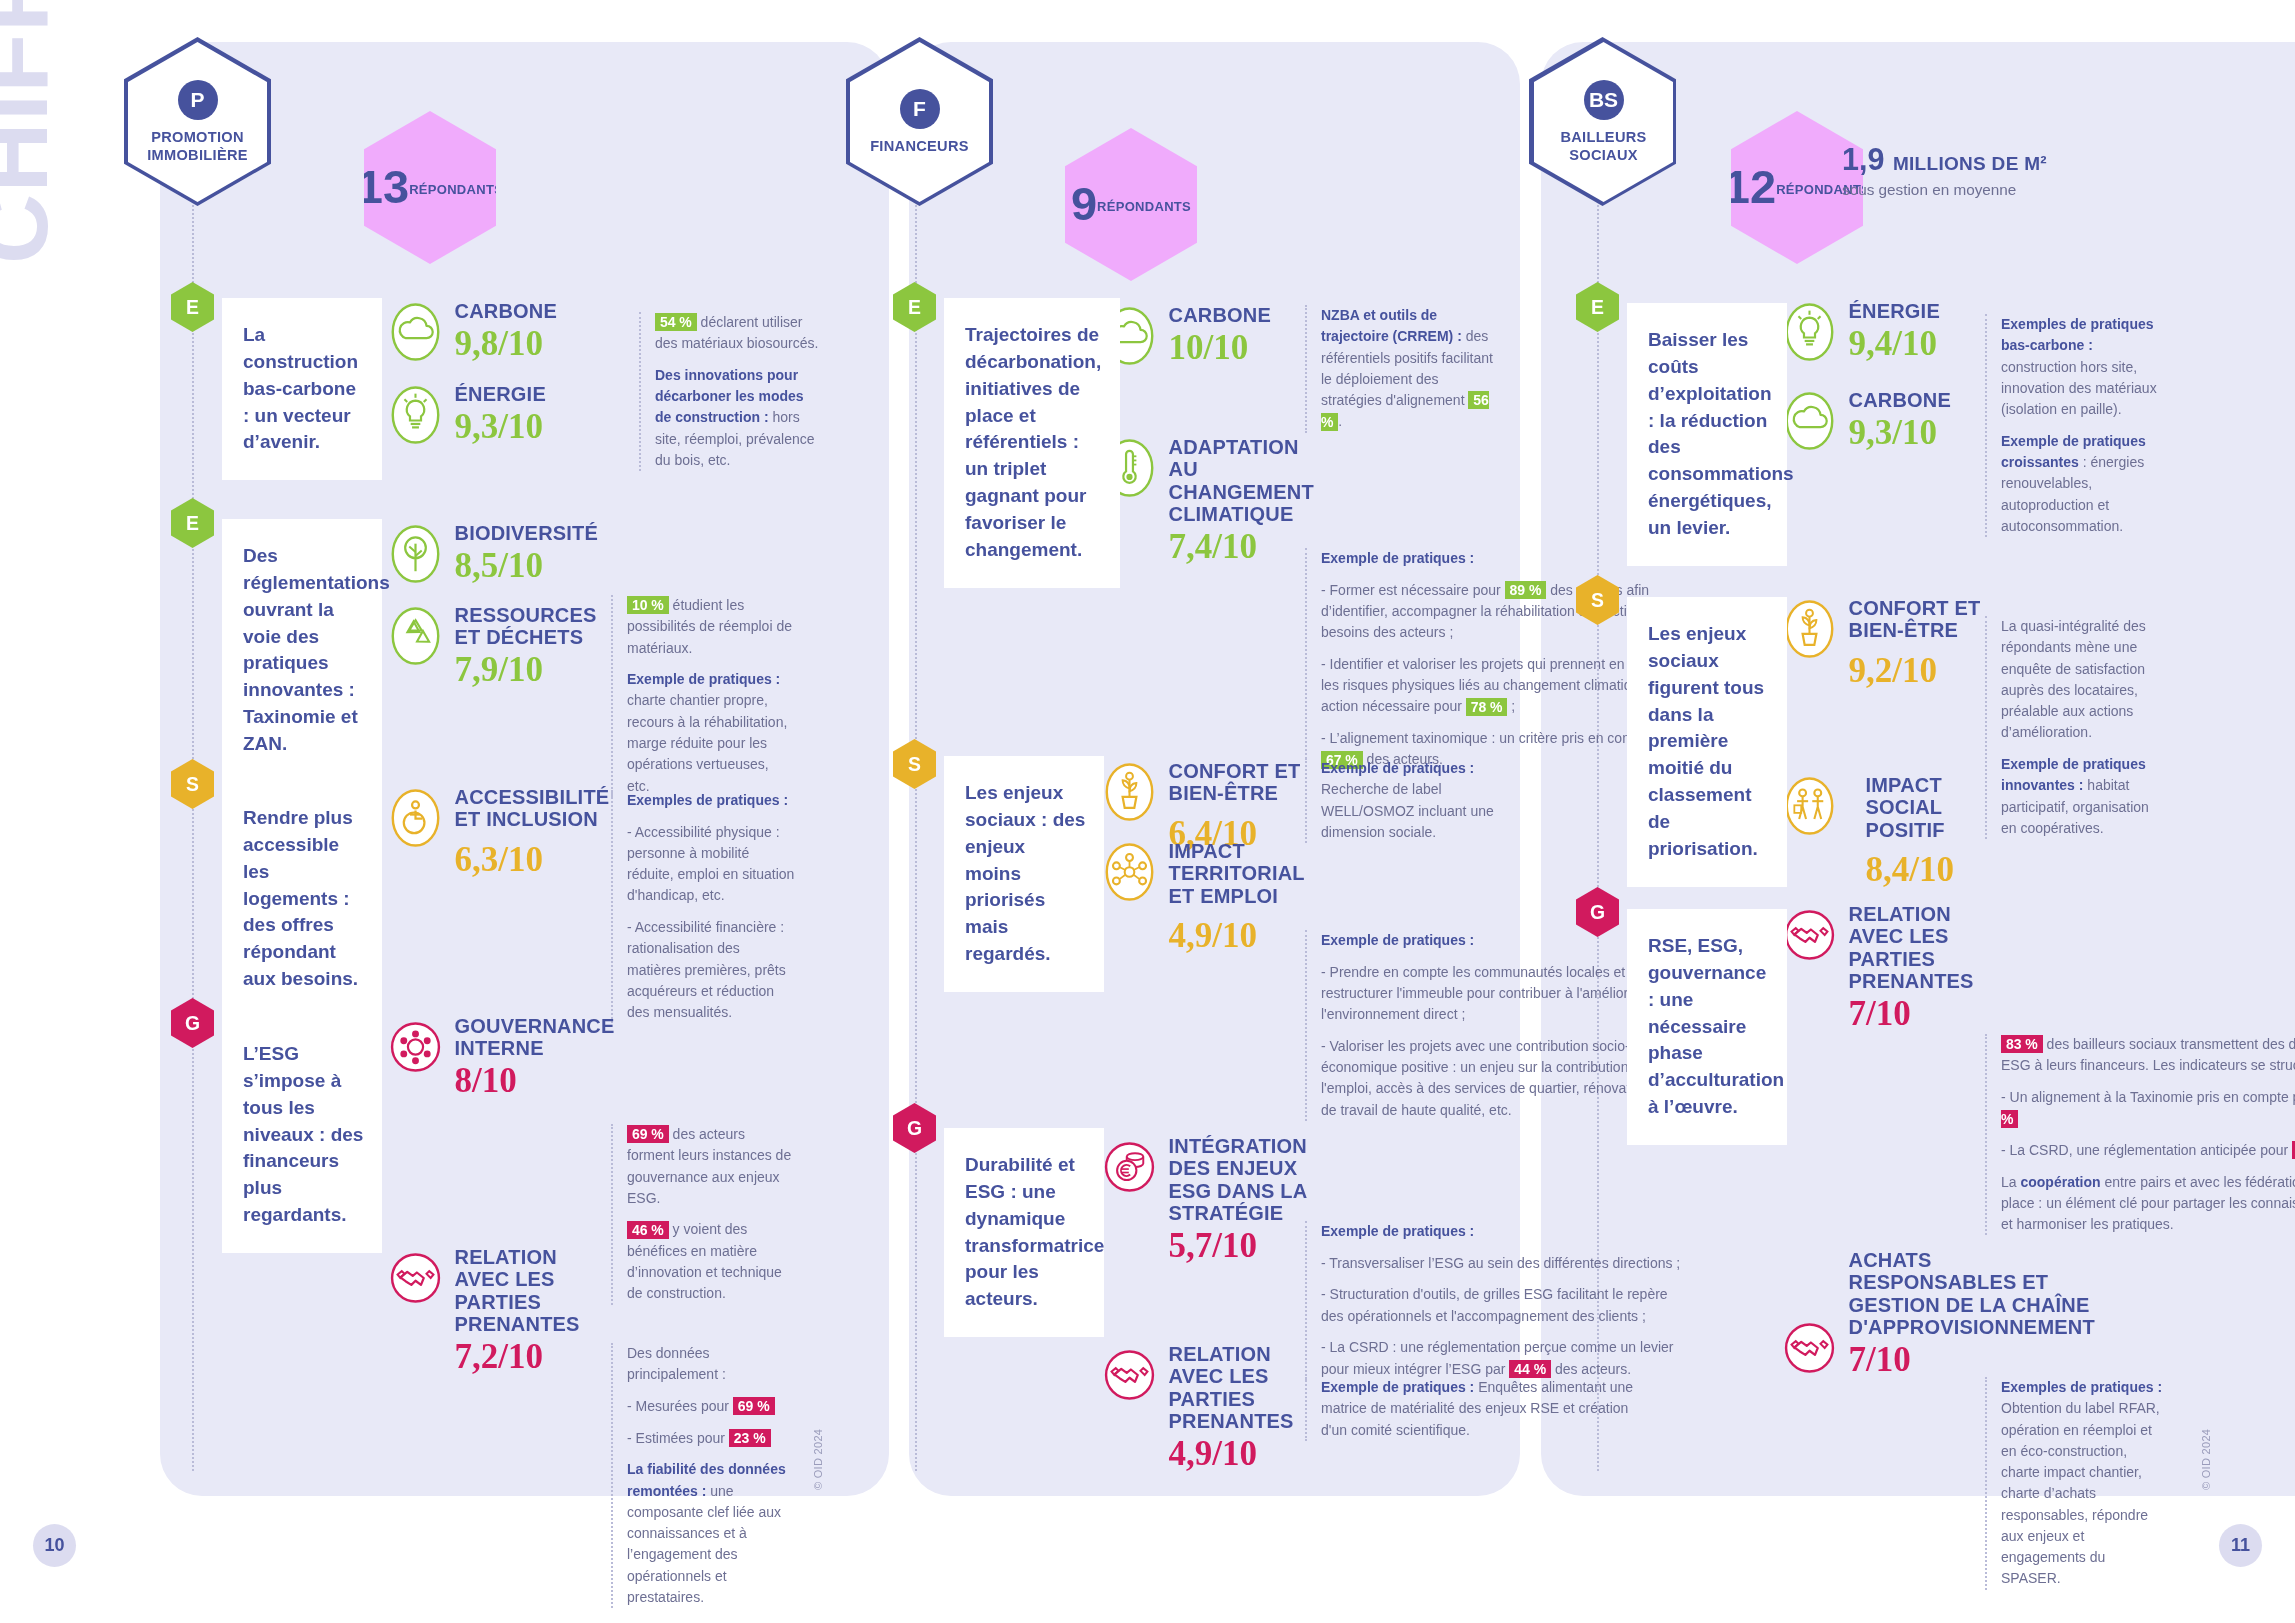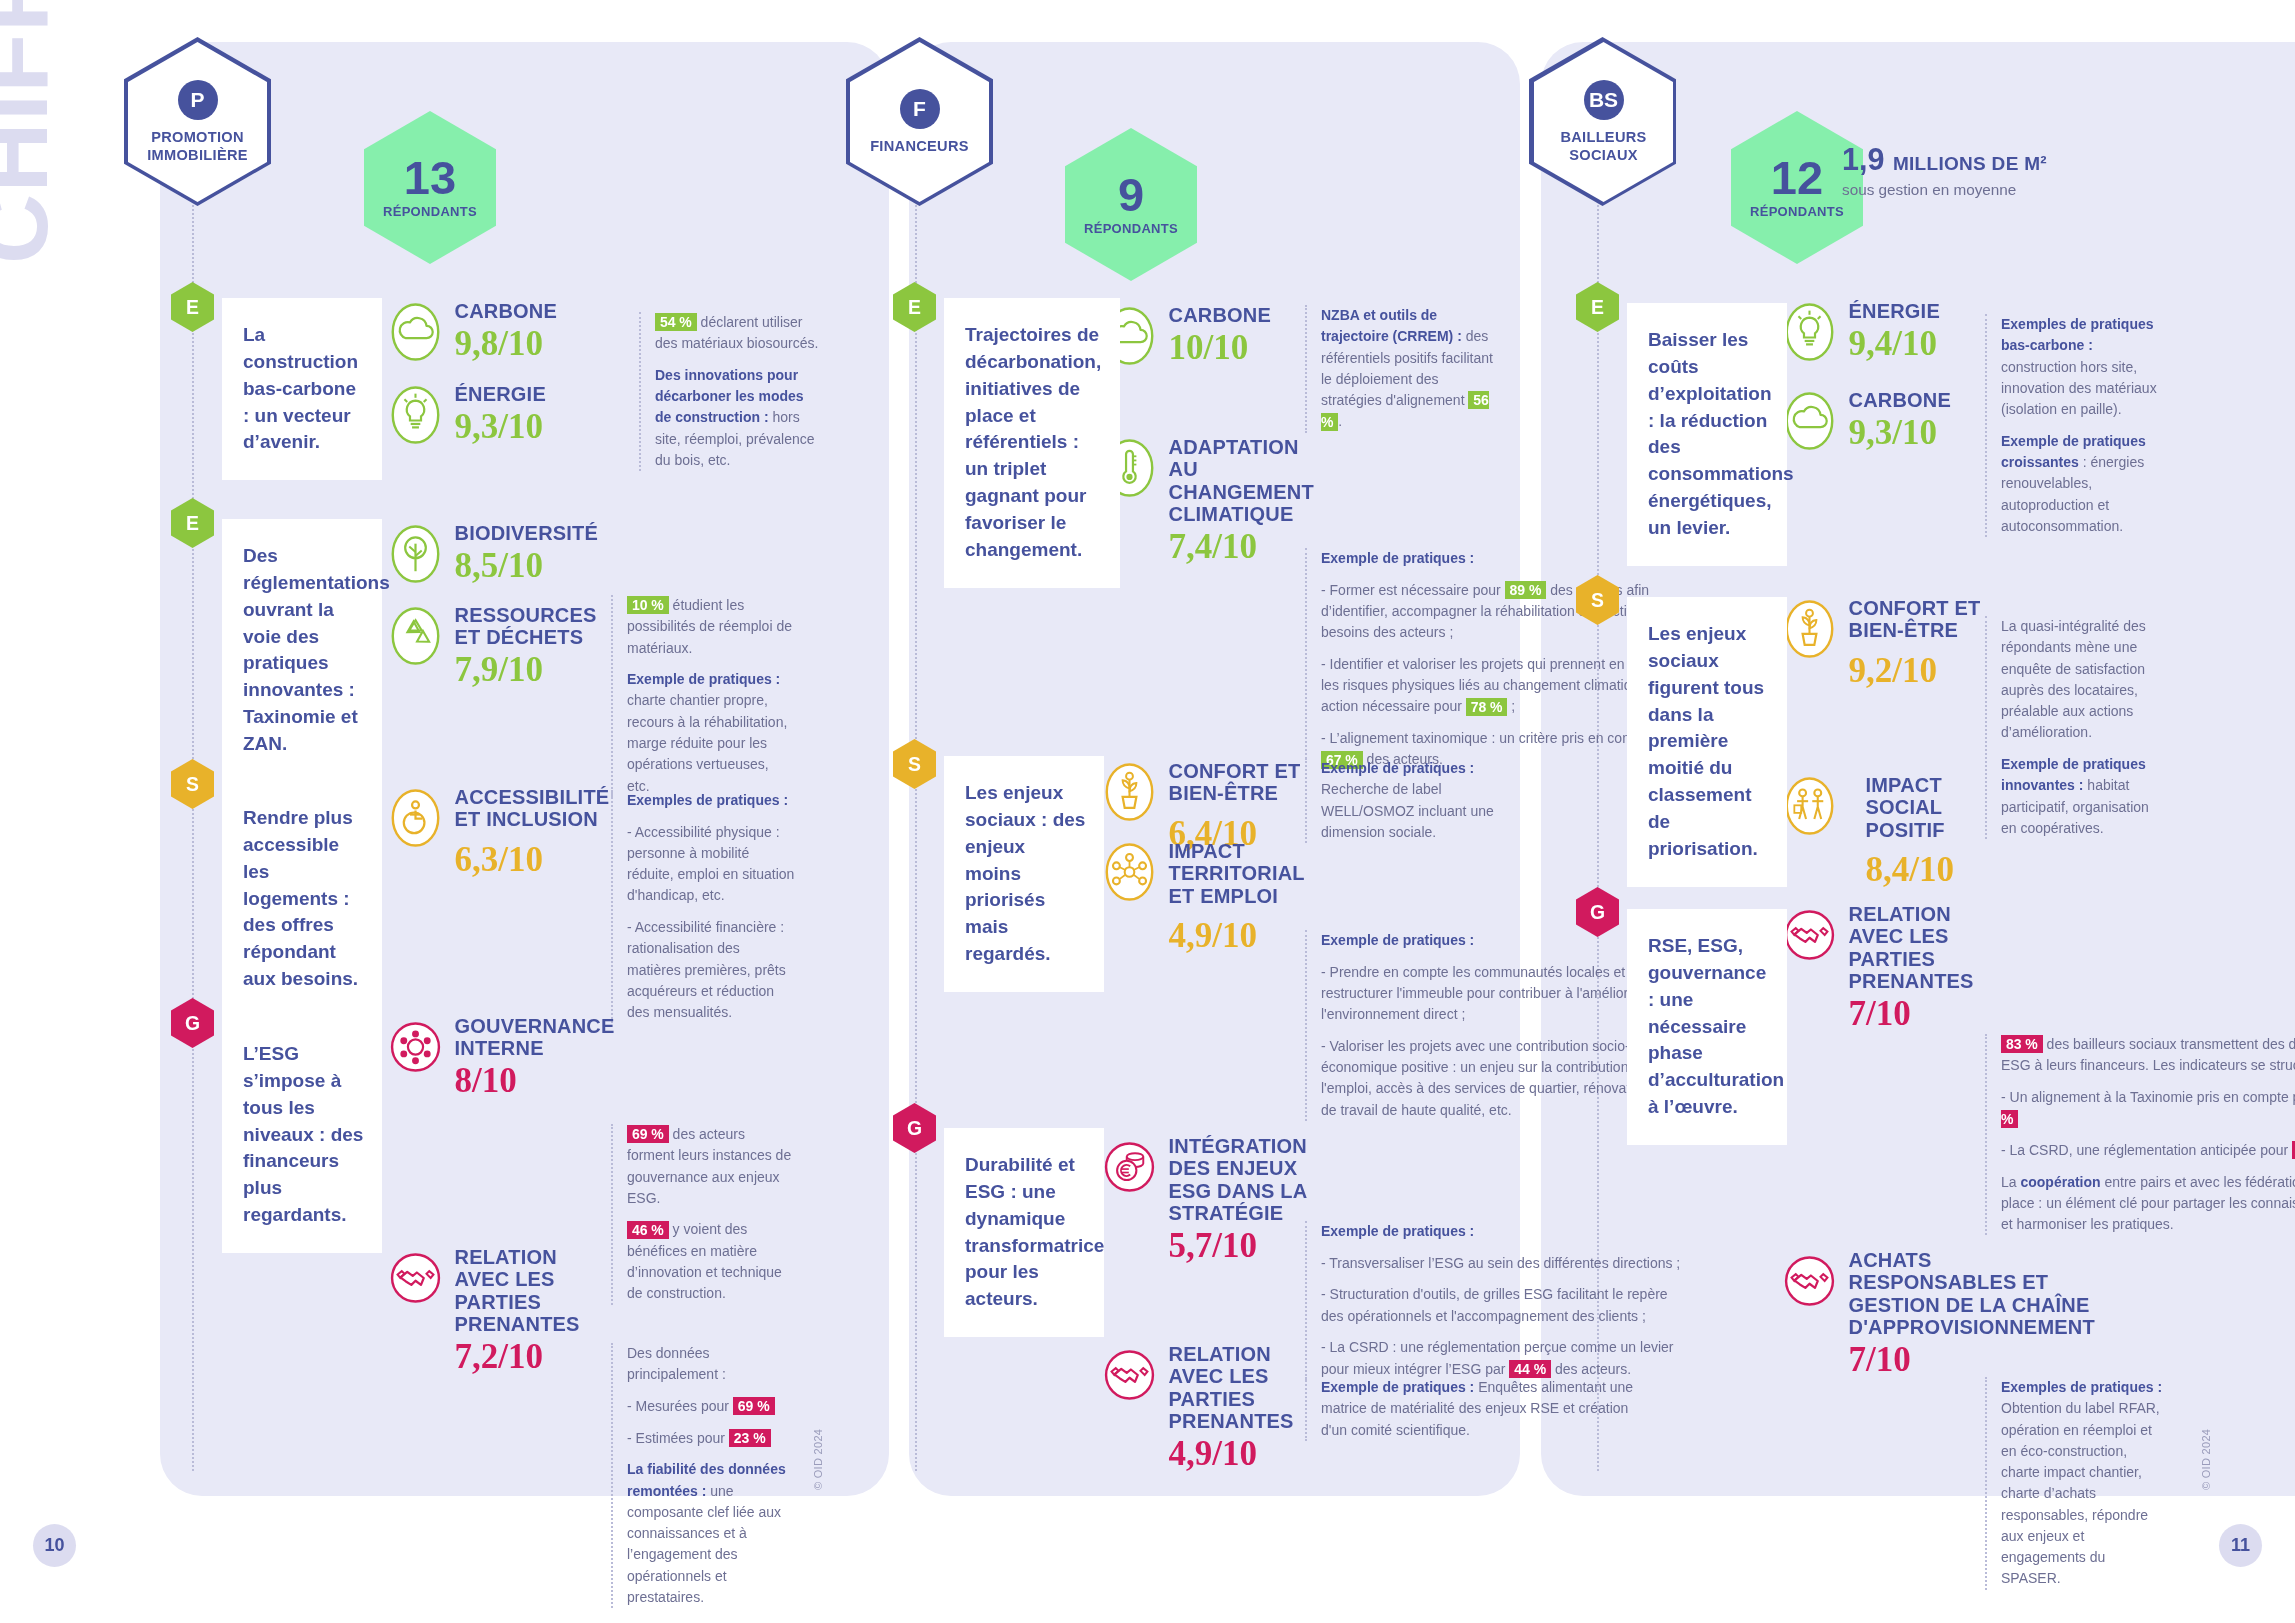--- a/index.html
+++ b/index.html
@@ -58,23 +58,23 @@
     margin-bottom:8.3px;font-weight:600;
   }
   .hex-big-label{
     color:var(--blue); font-weight:bold; font-size:14.6px; text-align:center;
     line-height:1.25; letter-spacing:0.3px;
   }
 
   
   .hex-resp{
     position:absolute; width:132px; height:153px; z-index:3;
-    background:#86efac;
+    background:#f0abfc;
     clip-path:polygon(50% 0%,100% 25%,100% 75%,50% 100%,0% 75%,0% 25%);
-    display:flex;flex-direction:column;align-items:center;justify-content:center;
+    display:flex;flex-direction:row;align-items:center;justify-content:center;
   }
   .hex-resp .num{ font-size:47px;font-weight:bold;color:var(--blue);line-height:.95;}
   .hex-resp .lbl{ font-size:13px;font-weight:bold;color:var(--blue);letter-spacing:0.3px;margin-top:4.2px;}
 
   .stat-extra{ position:absolute; z-index:3; }
   .stat-extra .big{ font-size:30.5px; font-weight:bold; color:var(--blue); }
   .stat-extra .big span.unit{ font-size:19px; letter-spacing:0.3px;}
   .stat-extra .sub{ font-size:15.3px; color:var(--grey-txt); margin-top:4.2px;}
 
   
@@ -532,21 +532,21 @@
         <div class="tt">RELATION AVEC LES PARTIES PRENANTES</div>
         <div class="sc g">7/10</div>
       </div>
     </div>
     <div class="note" style="left: 1985px; top: 1034px; width: 361px;">
       <p><span class="pct g">83 %</span> des bailleurs sociaux transmettent des données ESG à leurs financeurs. Les indicateurs se structurent.</p>
       <p>- Un alignement à la Taxinomie pris en compte par <span class="pct g">42 %</span></p>
       <p>- La CSRD, une réglementation anticipée pour <span class="pct g">67 %</span></p>
       <p>La <b>coopération</b> entre pairs et avec les fédérations de place : un élément clé pour partager les connaissances et harmoniser les pratiques.</p>
     </div>
-    <div class="theme" style="left:1783px; top:1249px; width:208px;">
+    <div class="theme" style="left:1783px; top:1249px; width:208px;align-items:flex-end;">
       <div class="ico">
         <svg viewBox="0 0 76 90" xmlns="http://www.w3.org/2000/svg">
           <circle cx="38" cy="45" r="34" fill="#fff" stroke="#d11a5e" stroke-width="3.5"></circle>
           <path d="M16 44 l10-8 l8 6 l6-5 l10 8 l-4 10 l-8-6 l-6 6 l-8-5 z" fill="none" stroke="#d11a5e" stroke-width="3.2" stroke-linejoin="round"></path>
                <path d="M12 40 l6-5 l4 4 l-6 6 z" fill="none" stroke="#d11a5e" stroke-width="3"></path>
                <path d="M64 40 l-6-5 l-4 4 l6 6 z" fill="none" stroke="#d11a5e" stroke-width="3"></path>
         </svg>
       </div>
       <div class="txt">
         <div class="tt">ACHATS RESPONSABLES ET GESTION DE LA CHAÎNE D'APPROVISIONNEMENT</div>

